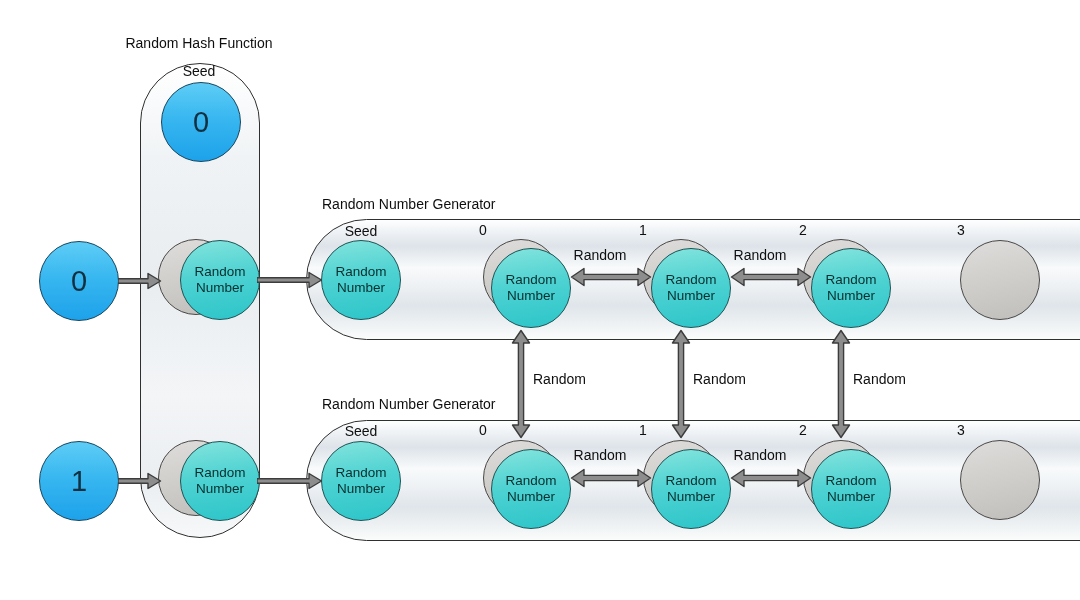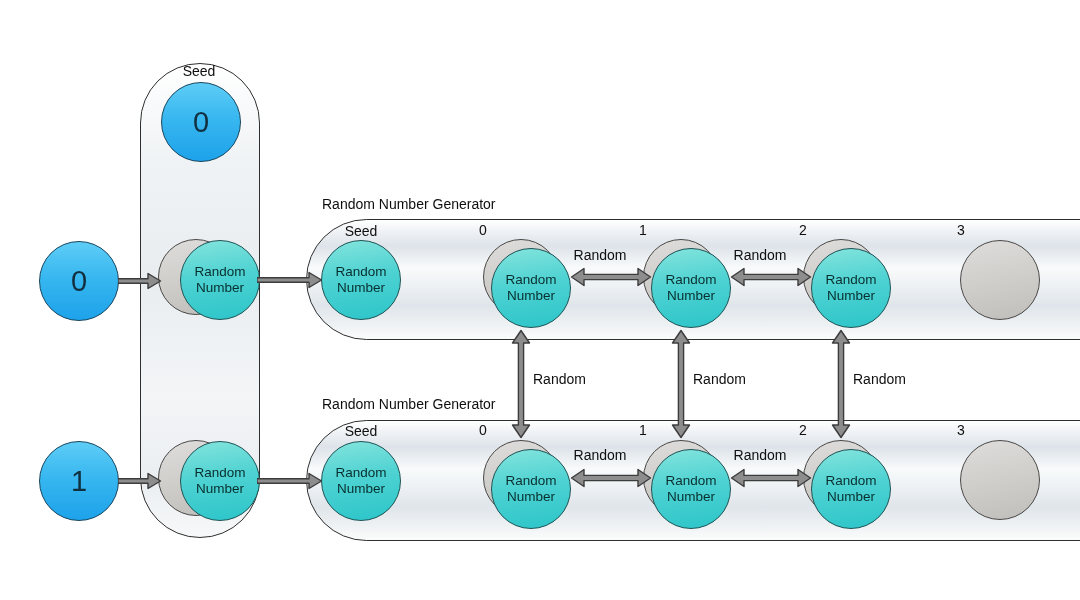--- a/index.html
+++ b/index.html
@@ -43,20 +43,21 @@
   .ctr{text-align:center;}
   .node-text{display:block;width:62px;}
   .arr{position:absolute;z-index:5;}
   .arr path{fill:#8d8d8d;stroke:#3c3c3c;stroke-width:1.4;stroke-linejoin:round;}
 </style>
 </head>
 <body>
 
 <div class="canvas">
 
+  <div class="lbl ctr" style="left:99px;top:36px;width:200px;">Random Hash Function</div>
 
   <div class="capsule hash-capsule"></div>
 
   <div class="lbl ctr" style="left:159px;top:64px;width:80px;z-index:4;">Seed</div>
 
   <div class="circle blue" style="left:161px;top:82px;">
     <span>0</span>
   </div>
 
   <div class="circle gray behind" style="left:158px;top:239px;"></div>

